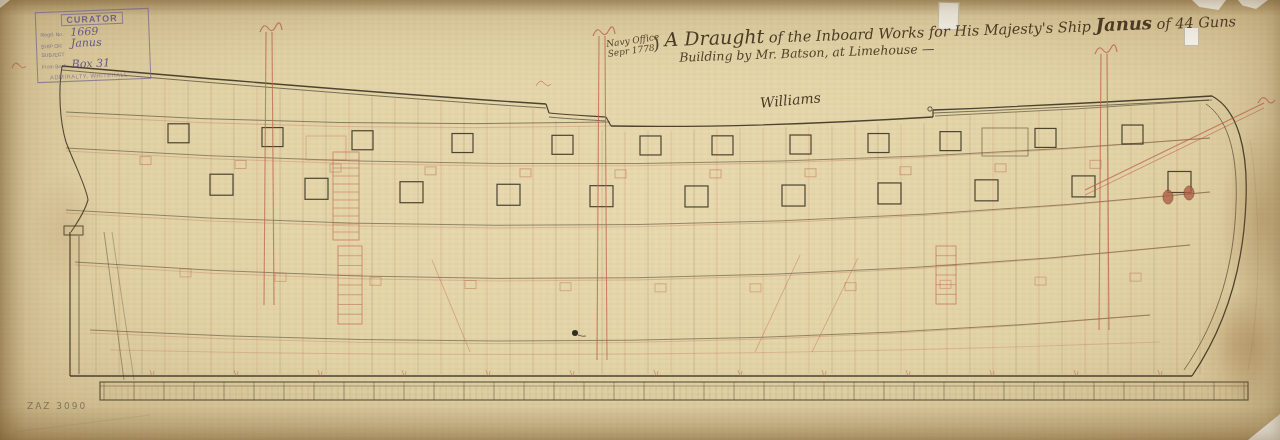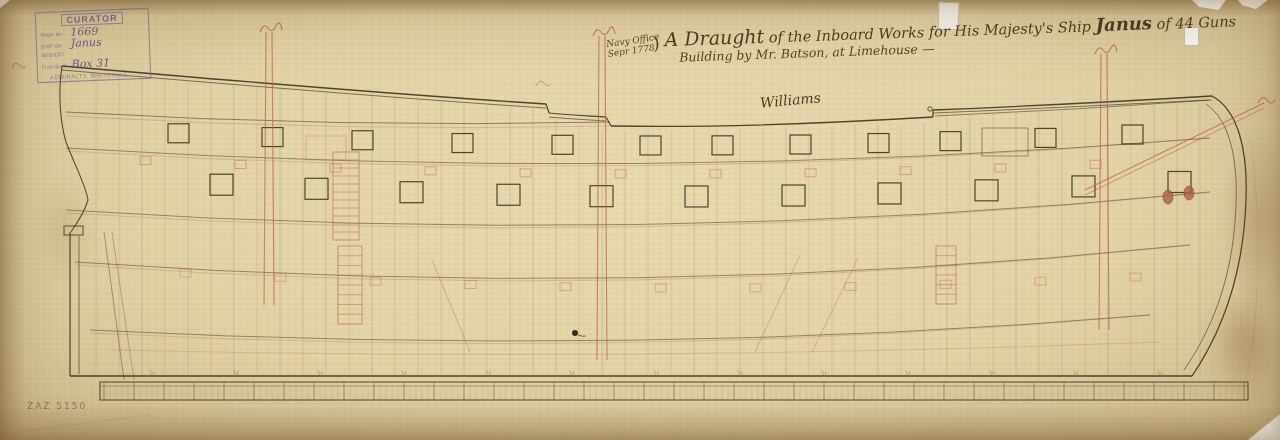--- a/index.html
+++ b/index.html
@@ -531,14 +531,14 @@
     </div>
     <div class="office-brace">)</div>
     <div class="title-l1">
       <span class="lead">A Draught</span><span> of the Inboard Works for His Majesty's Ship </span><span class="shipname">Janus</span><span> of 44 Guns</span>
     </div>
     <div class="title-l2">Building by Mr. Batson, at Limehouse —</div>
   </div>
 
   <div class="signature">Williams</div>
 
-  <div class="zaz">ZAZ 5150</div>
+  <div class="zaz">ZAZ 3090</div>
 </div>
 
 </body></html>

